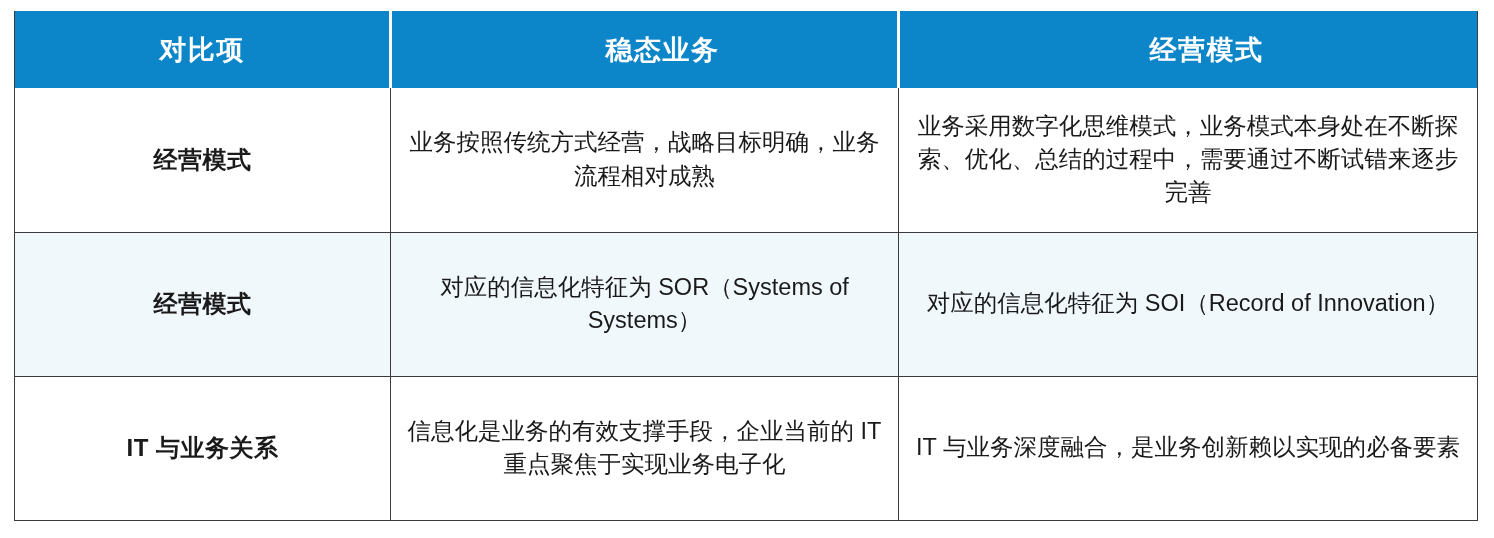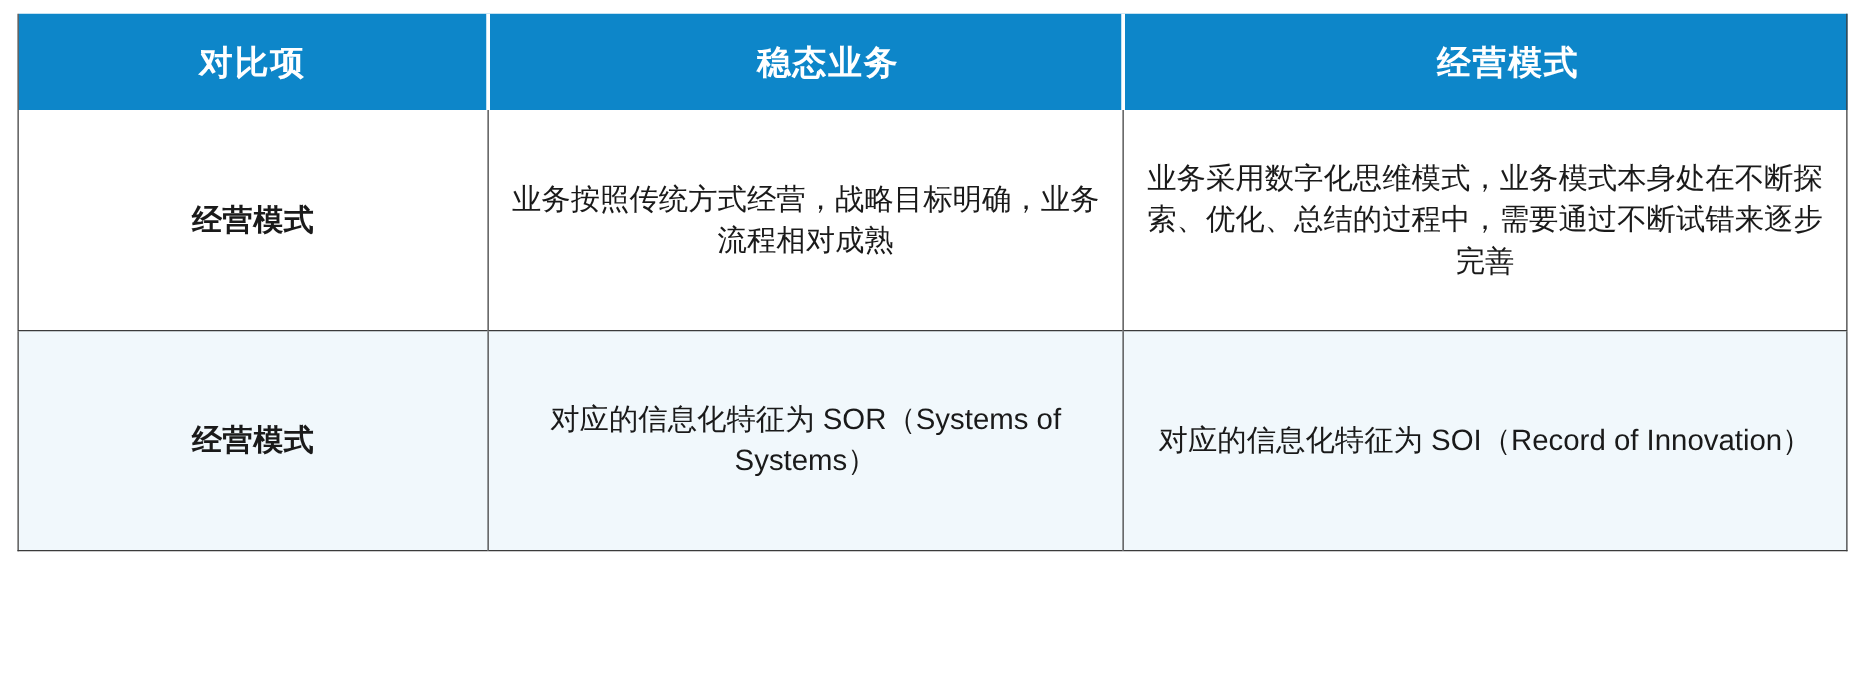--- a/index.html
+++ b/index.html
@@ -119,15 +119,24 @@
       </tr>
       <tr class="tint">
         <td class="cell label-cell">经营模式</td>
         <td class="cell text-cell sep">
           <span class="body-text">对应的信息化特征为 SOR（Systems of Systems）</span>
         </td>
         <td class="cell text-cell sep">
           <span class="body-text">对应的信息化特征为 SOI（Record of Innovation）</span>
         </td>
       </tr>
+      <tr class="plain">
+        <td class="cell label-cell">IT 与业务关系</td>
+        <td class="cell text-cell sep">
+          <span class="body-text">信息化是业务的有效支撑手段，企业当前的 IT 重点聚焦于实现业务电子化</span>
+        </td>
+        <td class="cell text-cell sep">
+          <span class="body-text">IT 与业务深度融合，是业务创新赖以实现的必备要素</span>
+        </td>
+      </tr>
     </tbody>
   </table>
 </div>
 
 </body></html>

